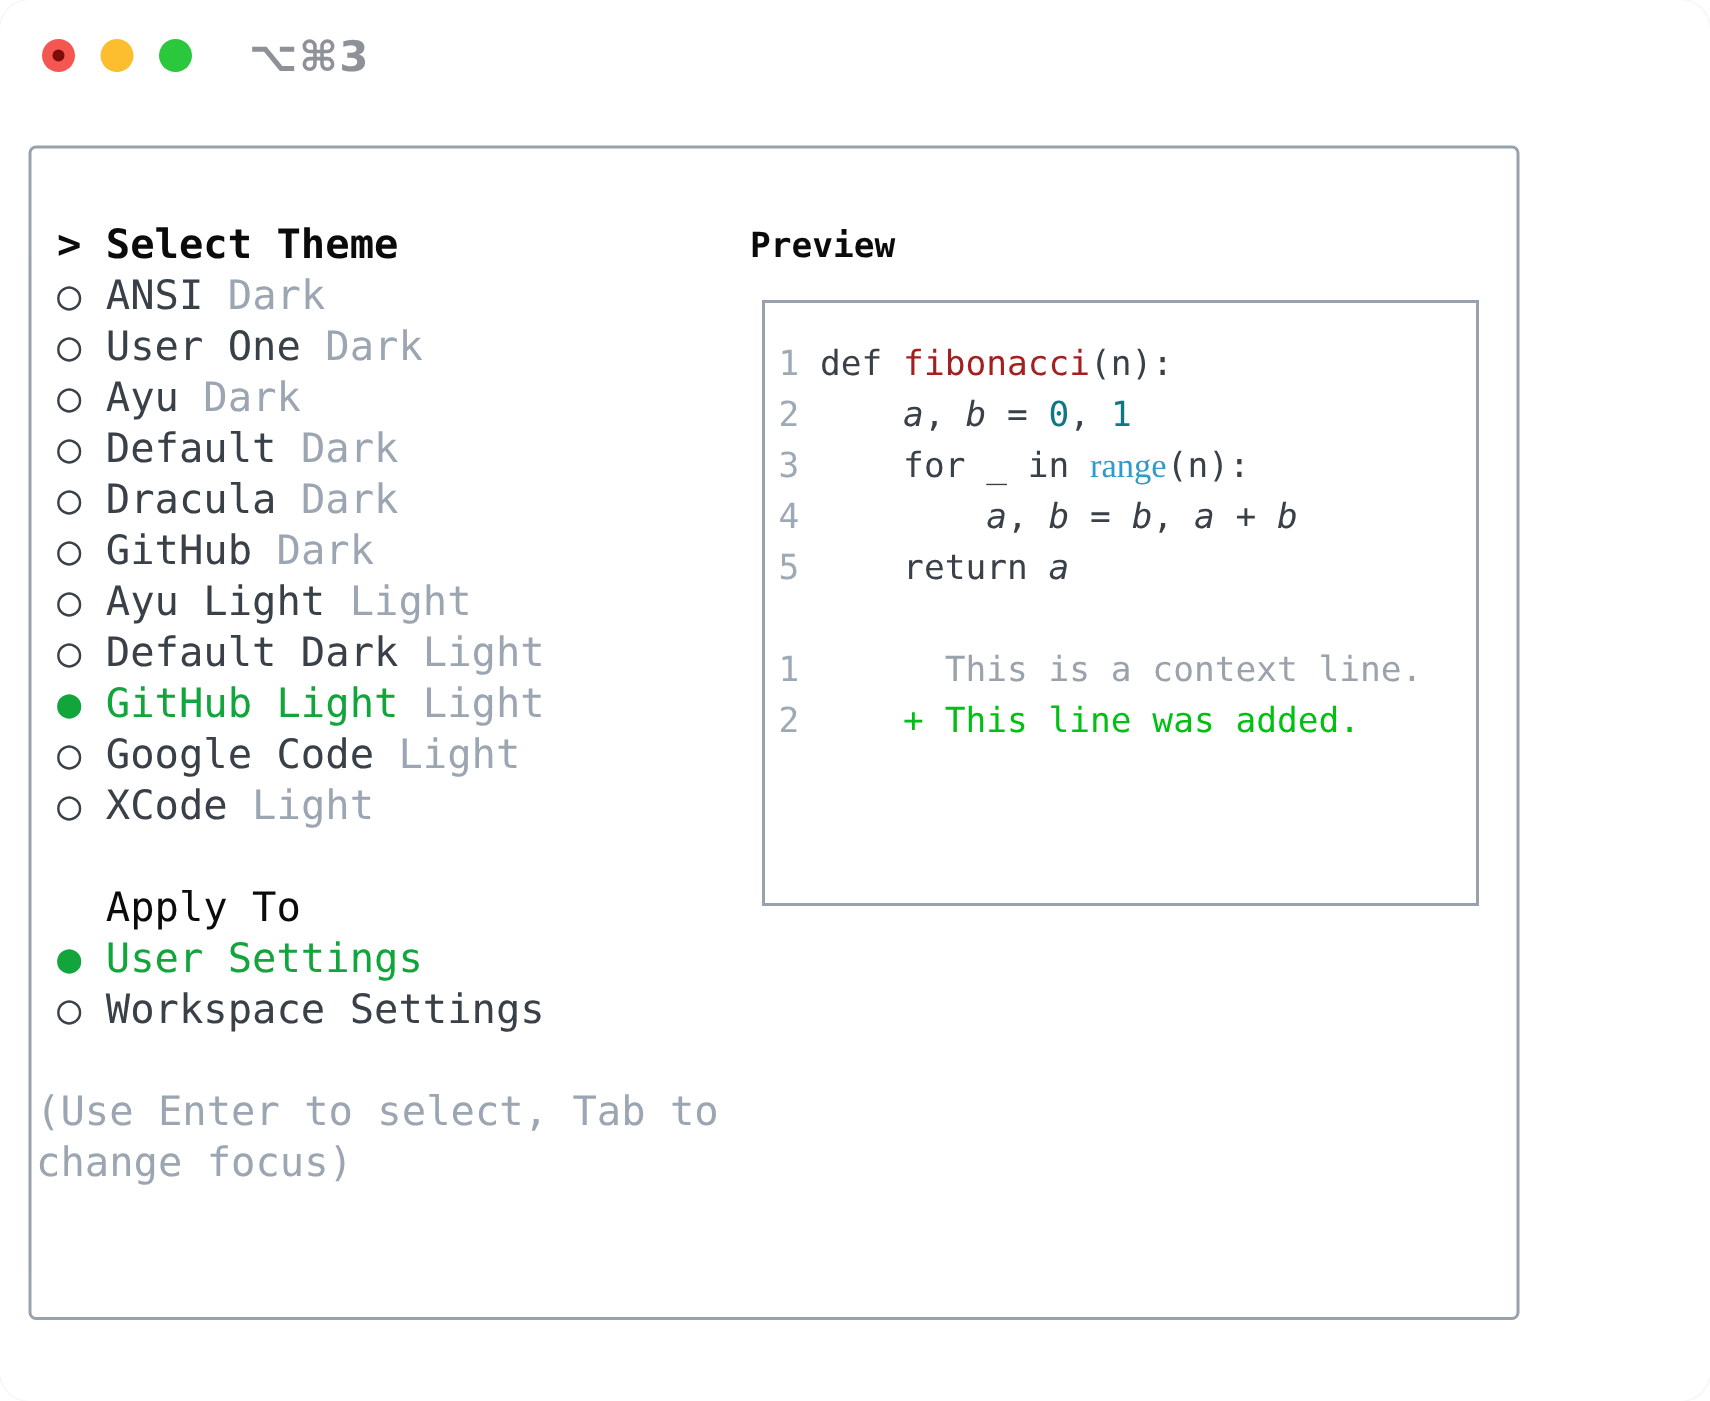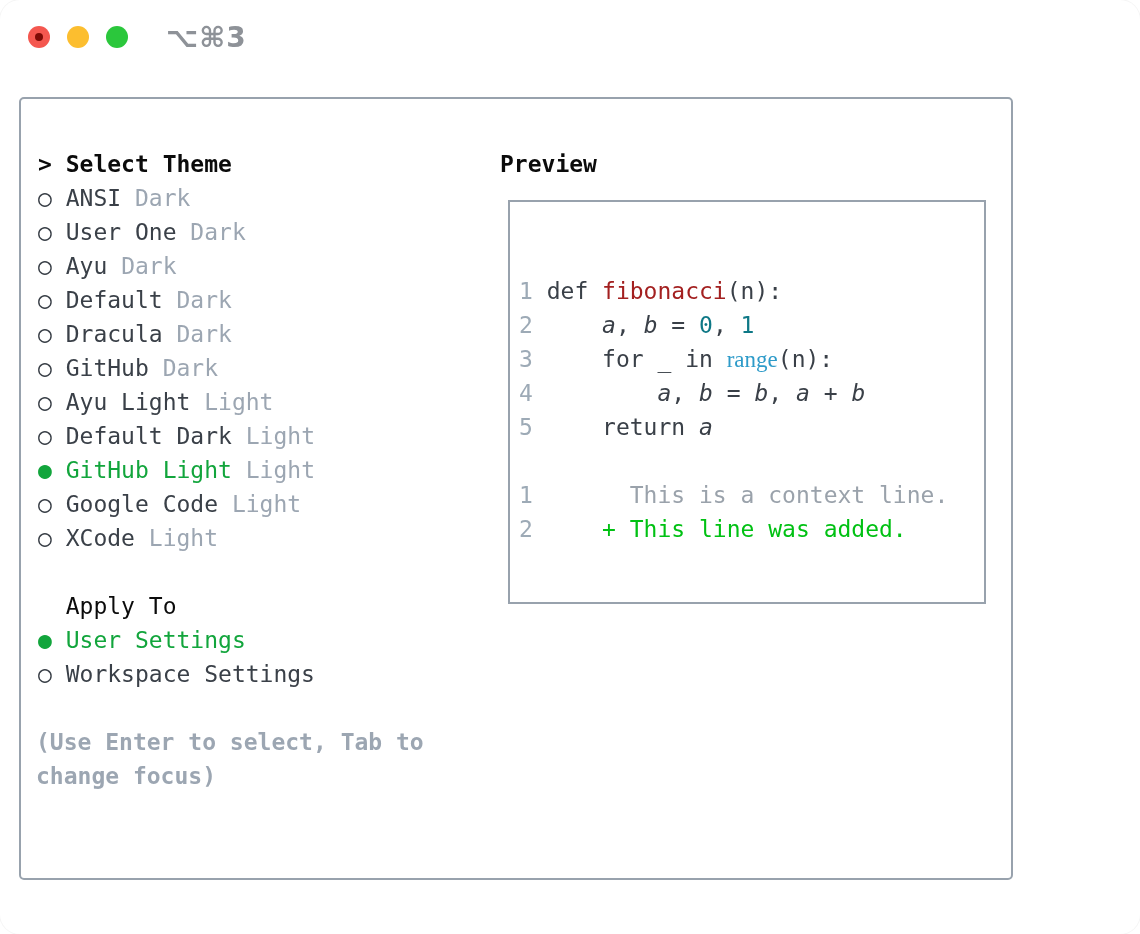--- a/index.html
+++ b/index.html
@@ -27,42 +27,42 @@
     letter-spacing:1px;
   }
 
   
   .panel {
     position:absolute; left:19px; top:97px; width:994px; height:783px;
     border:2px solid var(--panel-border); border-radius:5px; background:#fff;
   }
 
   .left { position:absolute; left:3px; top:48px; }
-  .row  { height:34px; line-height:34px; font-size:23px; white-space:pre;
+  .row  { height:34px; line-height:34px; font-size:27px; white-space:pre;
           margin-left:14px; color:var(--fg); }
-  .row.hint { margin-left:12px; color:var(--muted);font-weight:bold; }
+  .row.hint { margin-left:0; color:var(--muted); }
   .row.gap  { margin-left:0; }
   .caret { font-weight:bold; color:var(--heading); }
   .h     { font-weight:bold; color:var(--heading); }
   .h2    { color:var(--heading); }
   .radio    { color:var(--fg); }
   .radio.on { color:var(--green); }
   .tname   { color:var(--fg); }
   .tname.sel { color:var(--green); }
   .variant { color:var(--muted); }
 
   
   .preview-heading {
     position:absolute; left:479px; top:48px; height:34px; line-height:34px;
     font-size:23px; font-weight:bold; color:var(--heading);
   }
   .preview-box {
     position:absolute; left:487px; top:101px; width:478px; height:404px;
     border:2px solid var(--panel-border); background:#fff;
-    padding:72px 8px 0 9px; overflow:hidden;
+    padding:24px 8px 0 9px; overflow:hidden;
   }
   .crow { height:34px; line-height:34px; font-size:23px; white-space:pre; }
   .ln { display:inline-block; width:2ch; color:var(--linenum); }
   .tk-fg   { color:var(--fg); }
   .tk-var  { color:var(--fg); font-style:italic; }
   .tk-func { color:var(--func); }
   .tk-num  { color:var(--num); }
   .tk-call { color:var(--call);font-family:Liberation Serif, serif; }
   .tk-ctx  { color:var(--context); }
   .tk-del  { color:var(--deleted); }

